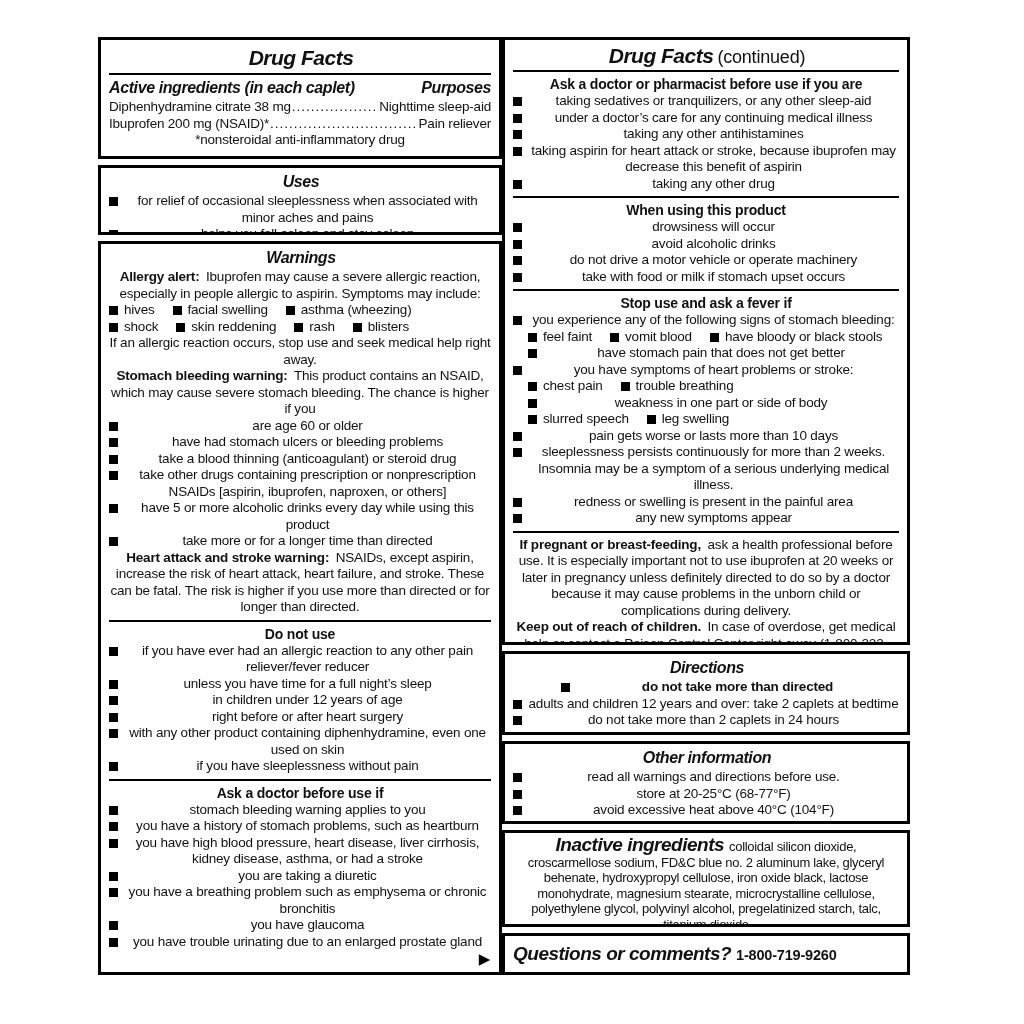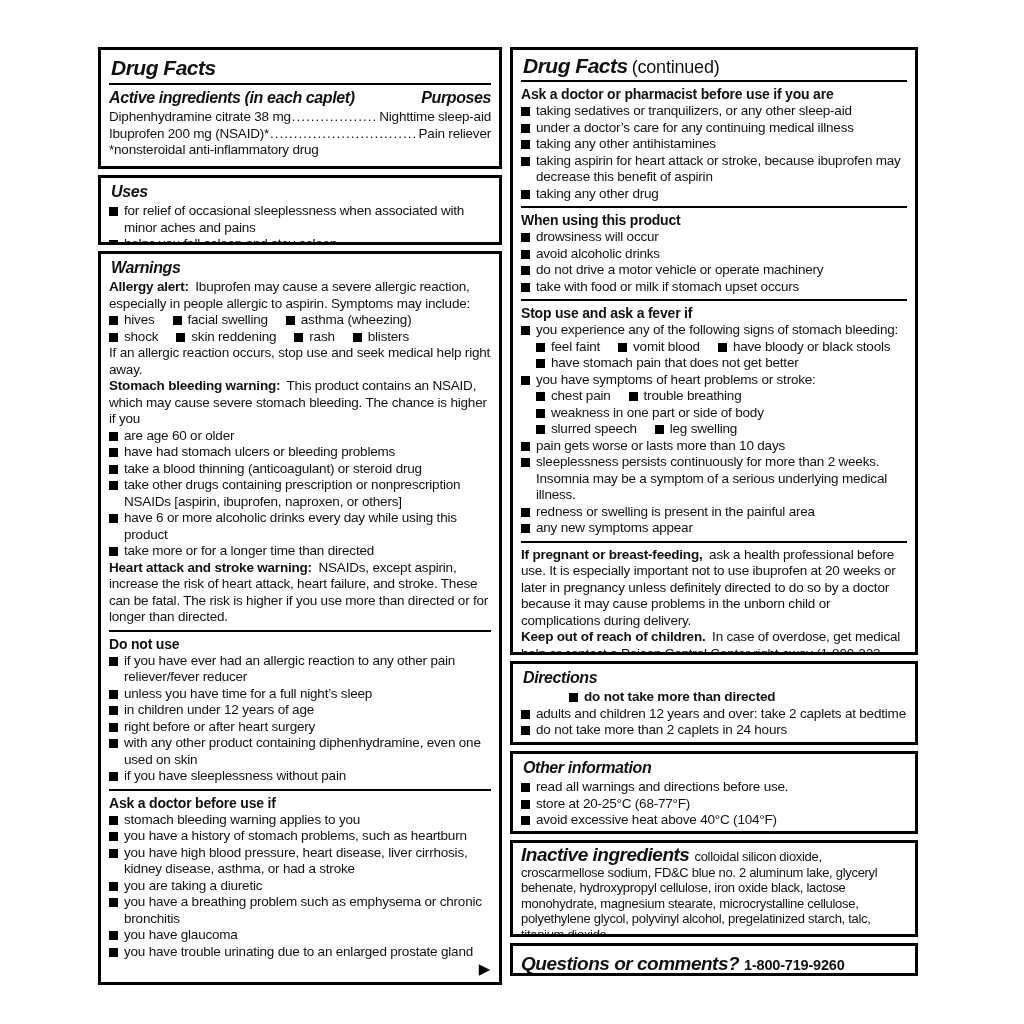--- a/index.html
+++ b/index.html
@@ -1,20 +1,20 @@
 <!DOCTYPE html>
 <html><head>
 <meta charset="utf-8">
 <style>
   * { margin:0; padding:0; box-sizing:border-box; }
   html,body { width:1024px; height:1024px; background:#ffffff;
     font-family:"Liberation Sans", sans-serif; color:#111;
     -webkit-font-smoothing:antialiased; }
-  .label-wrap { position:absolute; left:98px; top:47px; width:820px;
-    display:flex; gap:8px; letter-spacing:-0.2px; }
+  .label-wrap { position:absolute; left:98px; top:37px; width:820px;
+    display:flex; letter-spacing:-0.2px;text-align:center; }
   .col { display:flex; flex-direction:column; gap:6px; }
   .col-left  { width:404px; }
   .col-right { width:408px; }
   .box { border:3px solid #000; background:#fff; padding:4px 8px 5px 8px;
     overflow:hidden; position:relative; }
 
   .title-main { font-size:21px; font-weight:bold; font-style:italic;
     letter-spacing:-0.5px; padding:2px 0 1px 2px; }
   .title-suffix { font-size:18px; font-weight:normal; font-style:normal;
     letter-spacing:-0.2px; margin-left:4px; }
@@ -57,21 +57,21 @@
   .q-phone { font-size:14.5px; font-weight:bold; margin-left:5px; letter-spacing:-0.2px; }
 
   
   .h-df    { height:122px; }
   .h-uses  { height:70px; }
   .h-warn  { height:734px; }
   .h-cont  { height:608px; }
   .h-dir   { height:84px; }
   .h-other { height:83px; }
   .h-inact { height:97px; }
-  .h-quest { height:33px; }
+  .h-quest { height:42px; }
 </style>
 </head>
 <body>
 
 <div class="label-wrap">
 
   <div class="col col-left">
 
     <div class="box h-df">
       <div class="title-main">Drug Facts</div>
@@ -152,21 +152,21 @@
           <div class="b-row">
             <span class="sq"></span>
             <span class="b-text">take a blood thinning (anticoagulant) or steroid drug</span>
           </div>
           <div class="b-row">
             <span class="sq"></span>
             <span class="b-text">take other drugs containing prescription or nonprescription NSAIDs [aspirin, ibuprofen, naproxen, or others]</span>
           </div>
           <div class="b-row">
             <span class="sq"></span>
-            <span class="b-text">have 6 or more alcoholic drinks every day while using this product</span>
+            <span class="b-text">have 5 or more alcoholic drinks every day while using this product</span>
           </div>
           <div class="b-row">
             <span class="sq"></span>
             <span class="b-text">take more or for a longer time than directed</span>
           </div>
         </div>
 
       <p class="body">
         <span class="lead">Heart attack and stroke warning:</span>
         <span>NSAIDs, except aspirin, increase the risk of heart attack, heart failure, and stroke. These can be fatal. The risk is higher if you use more than directed or for longer than directed.</span>

